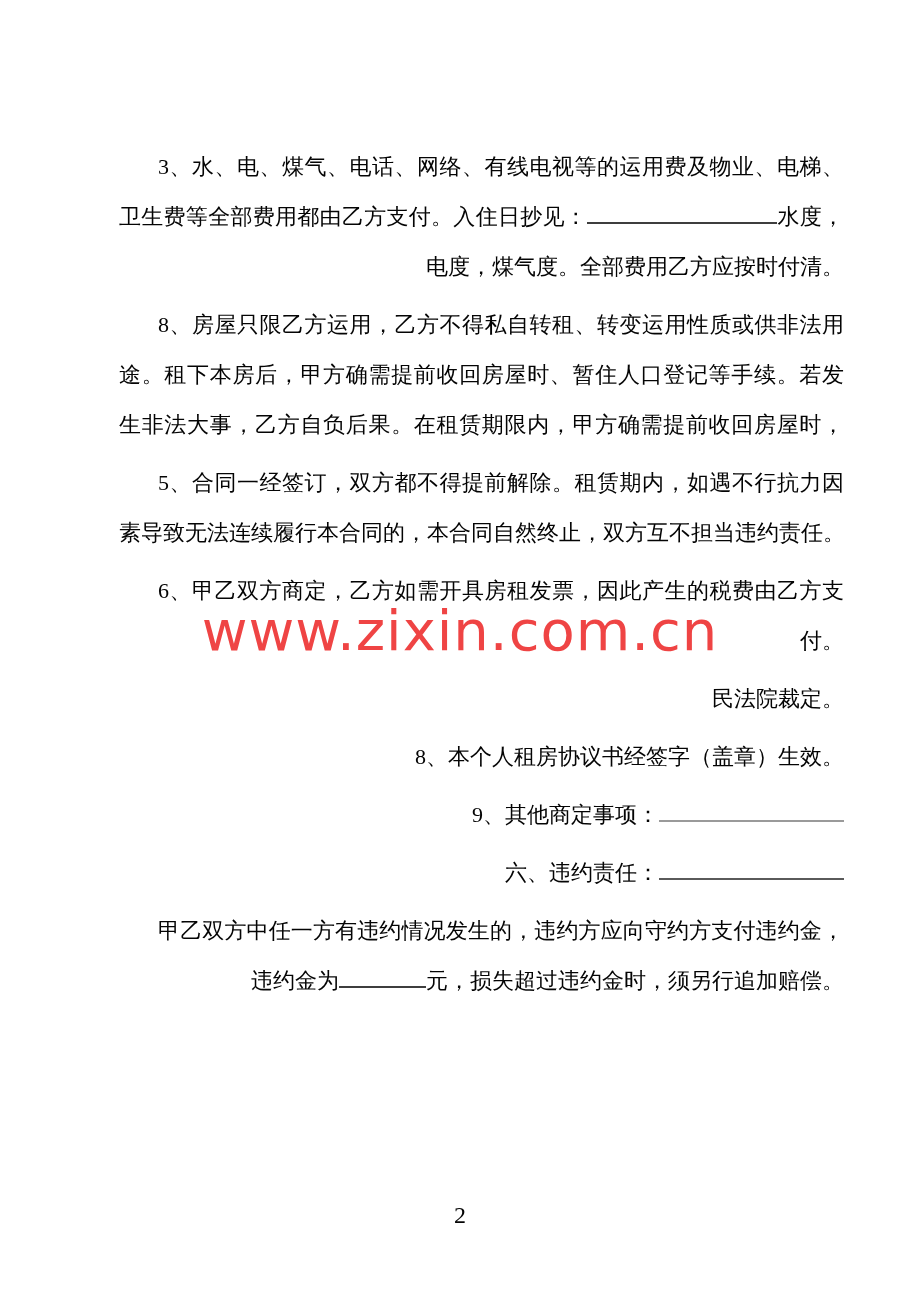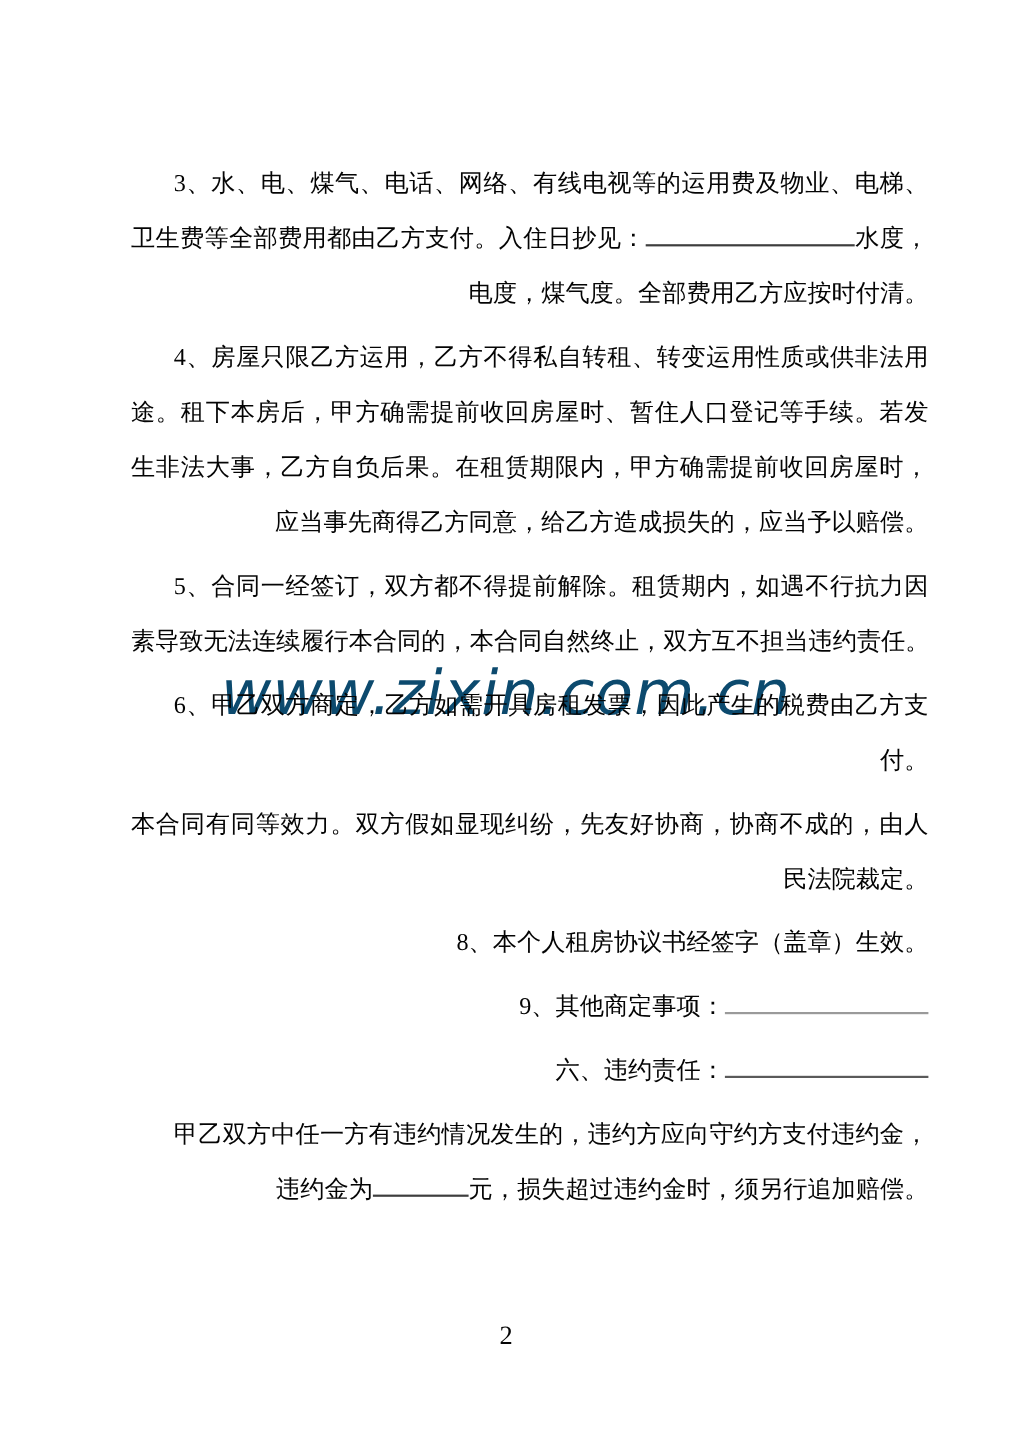--- a/index.html
+++ b/index.html
@@ -67,43 +67,41 @@
     width: 100%;
     text-align: center;
     font-size: 24px;
     z-index: 1;
   }
 </style>
 </head>
 <body>
 
 <div class="page" style="color: rgb(4, 4, 4);">
-  <div class="watermark" style="color: #0c4a6e; font-style: italic;">www.zixin.com.cn</div>
+  <div class="watermark" style="color: #ef4444;">www.zixin.com.cn</div>
   <div class="doc">
       <div class="para">
         <div class="line first just"><span>3、水、电、煤气、电话、网络、有线电视等的运用费及物业、电梯、</span></div>
         <div class="line just"><span>卫生费等全部费用都由乙方支付。入住日抄见：</span><span class="blank" style="width: 190px; border-bottom-color: rgb(62, 62, 62);"></span><span>水度，</span></div>
         <div class="line"><span>电度，煤气度。全部费用乙方应按时付清。</span></div>
       </div>
       <div class="para">
-        <div class="line first just"><span>4、房屋只限乙方运用，乙方不得私自转租、转变运用性质或供非法用</span></div>
+        <div class="line first just"><span>8、房屋只限乙方运用，乙方不得私自转租、转变运用性质或供非法用</span></div>
         <div class="line just"><span>途。租下本房后，甲方确需提前收回房屋时、暂住人口登记等手续。若发</span></div>
         <div class="line just"><span>生非法大事，乙方自负后果。在租赁期限内，甲方确需提前收回房屋时，</span></div>
-        <div class="line"><span>应当事先商得乙方同意，给乙方造成损失的，应当予以赔偿。</span></div>
       </div>
       <div class="para">
         <div class="line first just"><span>5、合同一经签订，双方都不得提前解除。租赁期内，如遇不行抗力因</span></div>
         <div class="line just"><span>素导致无法连续履行本合同的，本合同自然终止，双方互不担当违约责任。</span></div>
       </div>
       <div class="para">
         <div class="line first just"><span>6、甲乙双方商定，乙方如需开具房租发票，因此产生的税费由乙方支</span></div>
         <div class="line"><span>付。</span></div>
       </div>
       <div class="para">
-        <div class="line just"><span>本合同有同等效力。双方假如显现纠纷，先友好协商，协商不成的，由人</span></div>
         <div class="line"><span>民法院裁定。</span></div>
       </div>
       <div class="para">
         <div class="line first"><span>8、本个人租房协议书经签字（盖章）生效。</span></div>
       </div>
       <div class="para">
         <div class="line first"><span>9、其他商定事项：</span><span class="blank" style="width: 185px; border-bottom-color: rgb(154, 154, 154);"></span></div>
       </div>
       <div class="para">
         <div class="line first"><span>六、违约责任：</span><span class="blank" style="width: 185px; border-bottom-color: rgb(90, 90, 90);"></span></div>

